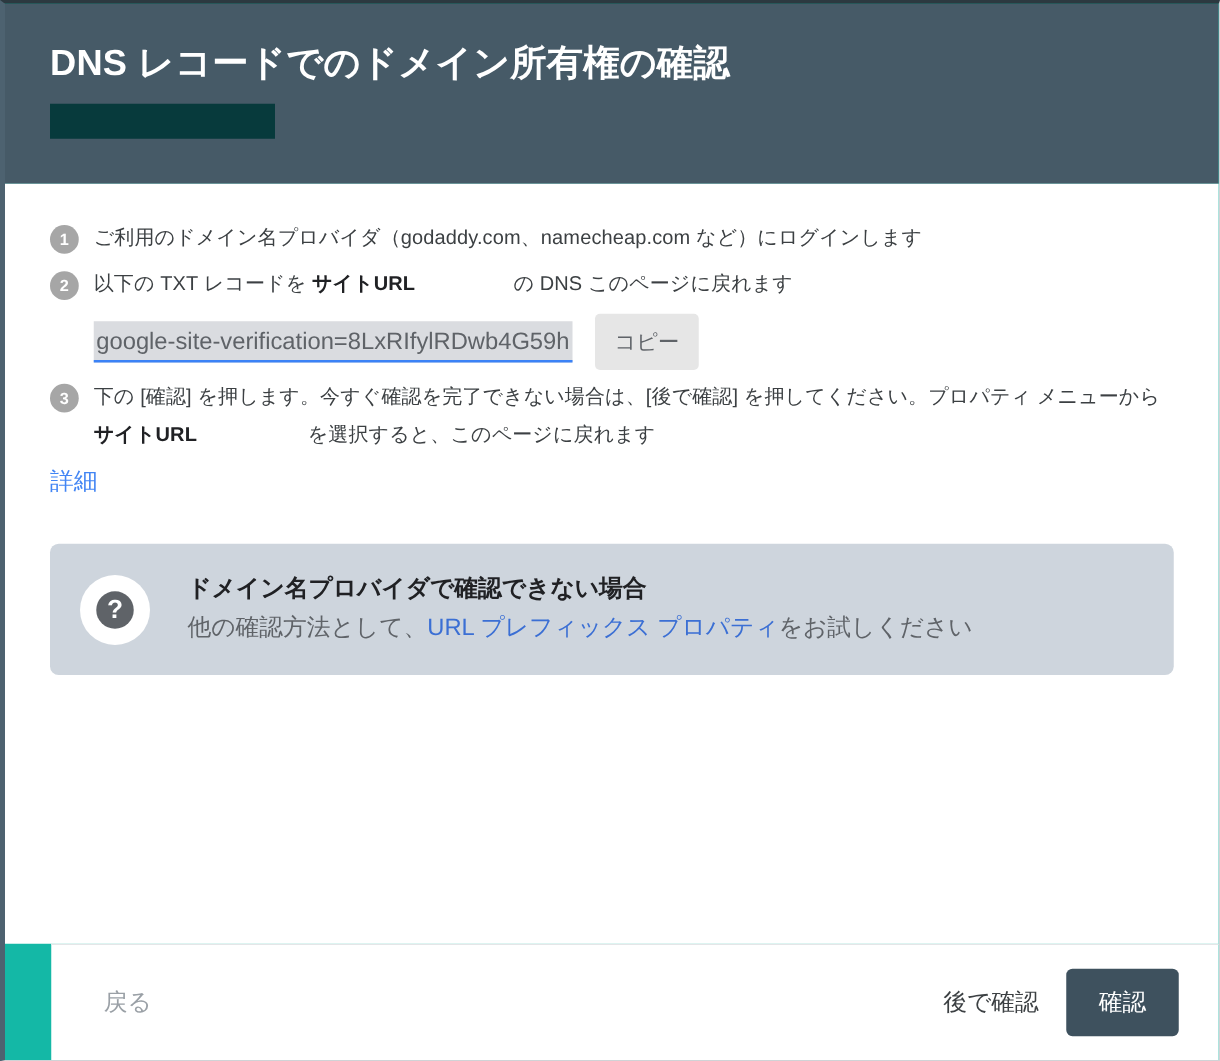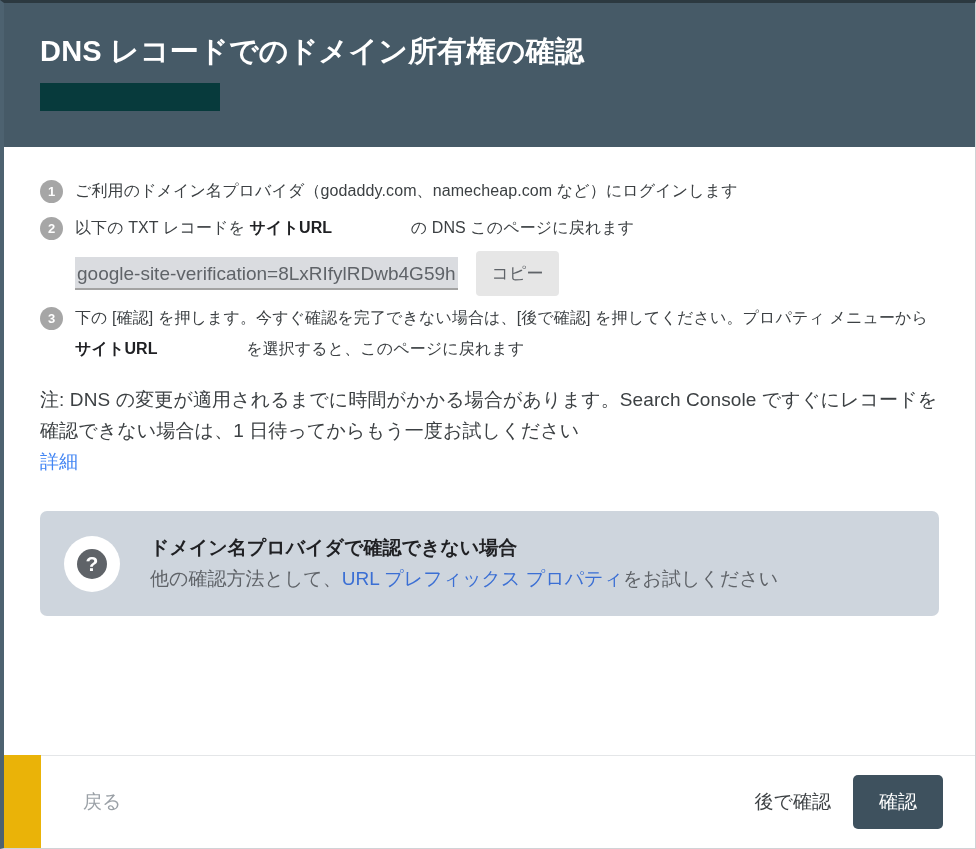--- a/index.html
+++ b/index.html
@@ -9,21 +9,21 @@
     height: 849px;
     background: #ffffff;
     font-family: "Liberation Sans", "DejaVu Sans", sans-serif;
     overflow: hidden;
   }
 
   #dialog {
     position: relative;
     width: 976px;
     height: 849px;
-    background: #eab308;
+    background: #14b8a6;
     border-left: 4px solid #4d6270;
     border-top: 3px solid #2c3940;
     border-right: 1px solid #d0d3d6;
     border-bottom: 1px solid #d0d3d6;
     display: flex;
     flex-direction: column;
     overflow: hidden;
   }
 
   
@@ -114,21 +114,21 @@
     background: #dadce0;
     color: #5f6368;
     font-size: 19px;
     line-height: 33px;
     height: 33px;
     padding: 0 2px 0 2px;
     max-width: 470px;
     overflow: hidden;
     white-space: nowrap;
     text-overflow: clip;
-    border-bottom: 2px solid #a3a3a3;
+    border-bottom: 2px solid #3b82f6;
   }
 
   .copy-btn {
     margin-left: 18px;
     background: #e6e6e6;
     border: none;
     border-radius: 4px;
     color: #5f6368;
     font-size: 17px;
     font-family: "Liberation Sans", "DejaVu Sans", sans-serif;
@@ -286,23 +286,20 @@
       </div>
 
       <div class="step">
         <div class="step-badge">3</div>
         <div class="step-text"><span>下の [確認] を押します。今すぐ確認を完了できない場合は、[後で確認] を押してください。プロパティ メニューから </span><span class="site-token-3">サイトURL</span><span> を選択すると、このページに戻れます</span></div>
       </div>
 
     </div>
 
     
-    <div class="note">
-      <span>注: DNS の変更が適用されるまでに時間がかかる場合があります。Search Console ですぐにレコードを確認できない場合は、1 日待ってからもう一度お試しください</span>
-    </div>
     <a class="note-link">詳細</a>
 
     
     <div class="help-card">
       <div class="help-icon">
         <div class="help-icon-q">?</div>
       </div>
       <div class="help-text">
         <div class="help-title">ドメイン名プロバイダで確認できない場合</div>
         <div class="help-sub"><span>他の確認方法として、</span><a>URL プレフィックス プロパティ</a><span>をお試しください</span></div>

